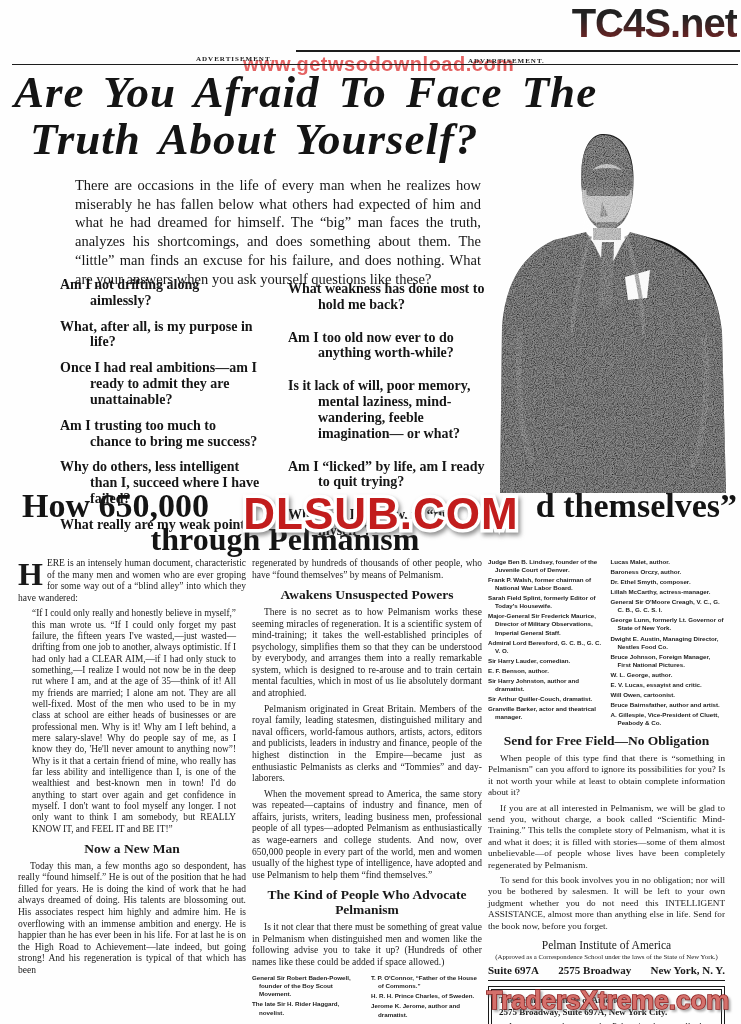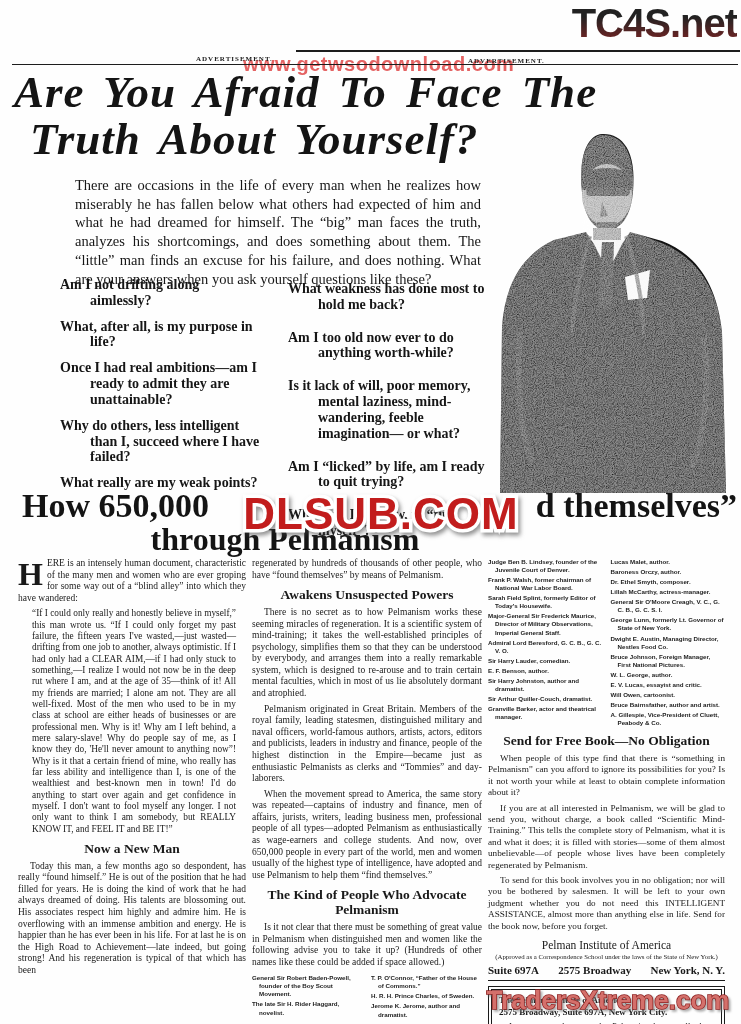--- a/index.html
+++ b/index.html
@@ -75,20 +75,21 @@
 
   <div class="abs headline" style="left:14px;top:66px;">Are You Afraid To Face The</div>
   <div class="abs headline" style="left:14px;top:113px;margin-left:16px;">Truth About Yourself?</div>
 
   <div class="abs" id="intro">There are occasions in the life of every man when he realizes how miserably he has fallen below what others had expected of him and what he had dreamed for himself.  The “big” man faces the truth, analyzes his shortcomings, and does something about them.  The “little” man finds an excuse for his failure, and does nothing. What are your answers when you ask yourself questions like these?</div>
 
   <div class="abs qcol" id="questions-left">
       <div class="q-item">Am I not drifting along aimlessly?</div>
       <div class="q-item">What, after all, is my purpose in life?</div>
       <div class="q-item">Once I had real ambitions—am I ready to admit they are unattainable?</div>
+      <div class="q-item">Am I trusting too much to chance to bring me success?</div>
       <div class="q-item">Why do others, less intelligent than I, succeed where I have failed?</div>
       <div class="q-item">What really are my weak points?</div>
     </div>
   <div class="abs qcol" id="questions-right">
       <div class="q-item">What weakness has done most to hold me back?</div>
       <div class="q-item">Am I too old now ever to do anything worth-while?</div>
       <div class="q-item">Is it lack of will, poor memory, mental laziness, mind-wandering, feeble imagination— or what?</div>
       <div class="q-item">Am I “licked” by life, am I ready to quit trying?</div>
       <div class="q-item">What can I do, now, to “find myself”?</div>
     </div>
@@ -194,21 +195,21 @@
           <div class="name-item">George Lunn, formerly Lt. Governor of State of New York.</div>
           <div class="name-item">Dwight E. Austin, Managing Director, Nestles Food Co.</div>
           <div class="name-item">Bruce Johnson, Foreign Manager, First National Pictures.</div>
           <div class="name-item">W. L. George, author.</div>
           <div class="name-item">E. V. Lucas, essayist and critic.</div>
           <div class="name-item">Will Owen, cartoonist.</div>
           <div class="name-item">Bruce Bairnsfather, author and artist.</div>
           <div class="name-item">A. Gillespie, Vice-President of Cluett, Peabody &amp; Co.</div>
         </div>
     </div>
-    <div class="subhead">Send for Free Book—No Obligation</div>
+    <div class="subhead">Send for Free Field—No Obligation</div>
     <p class="ind">When people of this type find that there is “something in Pelmanism” can you afford to ignore its possibilities for you?  Is it not worth your while at least to obtain complete information about it?</p>
     <p class="ind">If you are at all interested in Pelmanism, we will be glad to send you, without charge, a book called “Scientific Mind-Training.”  This tells the complete story of Pelmanism, what it is and what it does; it is filled with stories—some of them almost unbelievable—of people whose lives have been completely regenerated by Pelmanism.</p>
     <p class="ind">To send for this book involves you in no obligation; nor will you be bothered by salesmen.  It will be left to your own judgment whether you do not need this INTELLIGENT ASSISTANCE, almost more than anything else in life.  Send for the book now, before you forget.</p>
 
     <div id="institute">
       <div class="inst-name">Pelman Institute of America</div>
       <div class="inst-approval">(Approved as a Correspondence School under the laws of the State of New York.)</div>
       <div class="inst-row">
         <span>Suite 697A</span>
         <span>2575 Broadway</span>

